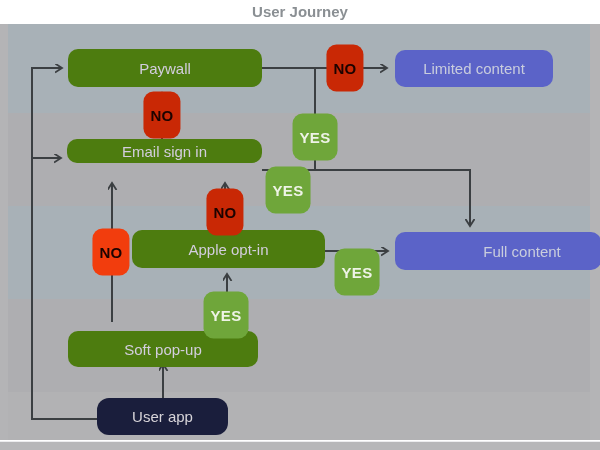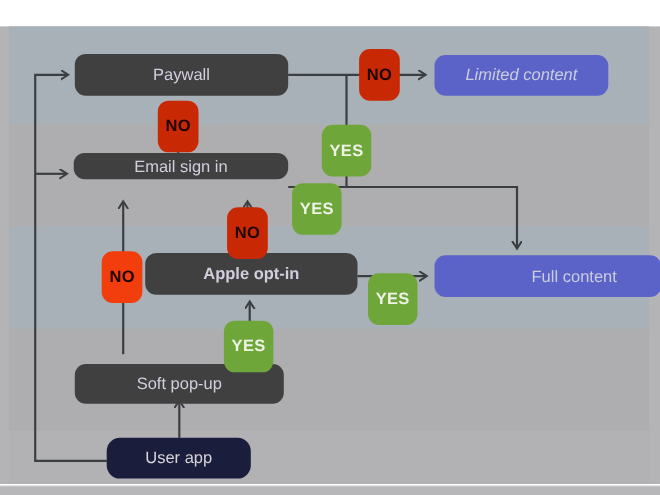--- a/index.html
+++ b/index.html
@@ -10,34 +10,35 @@
   .chart-bg{position:absolute;left:0;top:24px;width:600px;height:416px;background:#b4b4b6;}
   .chart-bottom{position:absolute;left:0;top:441px;width:600px;height:9px;background:#b7b7b9;
          border-top:1px solid #ececee;}
   .band{position:absolute;left:8px;width:582px;}
   .band.blue{background:#a8b1b7;}
   .band.gray{background:#aeaeb1;}
   .band.last{background:#b2b2b4;}
   svg.edges{position:absolute;left:0;top:0;width:600px;height:450px;}
   .node{position:absolute;display:flex;align-items:center;justify-content:center;
         font-size:15px;border-radius:10px;}
-  .node.purple{background:#404040;color:#d3cede;}
+  .node.purple{background:#4d7c0f;color:#d3cede;}
   .node.blue{background:#5b63c8;color:#c9cddd;}
   .node.navy{background:#1a1e3c;color:#d7d4d9;border-radius:12px;}
   .badge{position:absolute;transform:translate(-50%,-50%);font-size:15px;font-weight:bold;
          padding:16px 7px;border-radius:10px;letter-spacing:.3px;line-height:1;}
   .badge.no{background:#c92805;color:#1c0300;}
   .badge.no.bright{background:#f23d0d;}
   .badge.yes{background:#6fa63a;color:#eef3e6;margin-top:21px;}
 </style>
 </head>
 <body>
 
 <div id="stage">
 
+  <div class="title">User Journey</div>
 
   <div class="chart-bg"></div>
   <div class="band blue" style="top:24px;height:89px;"></div>
   <div class="band gray" style="top:113px;height:93px;"></div>
   <div class="band blue" style="top:206px;height:93px;"></div>
   <div class="band gray" style="top:299px;height:93px;"></div>
   <div class="band last" style="top:392px;height:48px;"></div>
   <div class="chart-bottom"></div>
 
   <svg class="edges" viewBox="0 0 600 450">
@@ -68,27 +69,27 @@
 
       <path d="M97,419 L32,419 L32,68 L61,68" marker-end="url(#arrow)"></path>
 
       <path d="M32,158 L60,158" marker-end="url(#arrow)"></path>
     </g>
   </svg>
 
   <div class="node purple" style="left:68px;top:49px;width:194px;height:38px;">
     <span>Paywall</span>
   </div>
-  <div class="node blue" style="left:395px;top:50px;width:158px;height:37px;font-style:italic;">
+  <div class="node blue" style="left:395px;top:50px;width:158px;height:37px;">
     <span>Limited content</span>
   </div>
   <div class="node purple" style="left:67px;top:139px;width:195px;height:24px;">
     <span>Email sign in</span>
   </div>
-  <div class="node purple" style="left:132px;top:230px;width:193px;height:38px;font-weight:bold;">
+  <div class="node purple" style="left:132px;top:230px;width:193px;height:38px;">
     <span>Apple opt-in</span>
   </div>
   <div class="node blue" style="left:395px;top:232px;width:158px;height:38px;padding-left:48px;">
     <span>Full content</span>
   </div>
   <div class="node purple" style="left:68px;top:331px;width:190px;height:36px;">
     <span>Soft pop-up</span>
   </div>
   <div class="node navy" style="left:97px;top:398px;width:131px;height:37px;">
     <span>User app</span>

